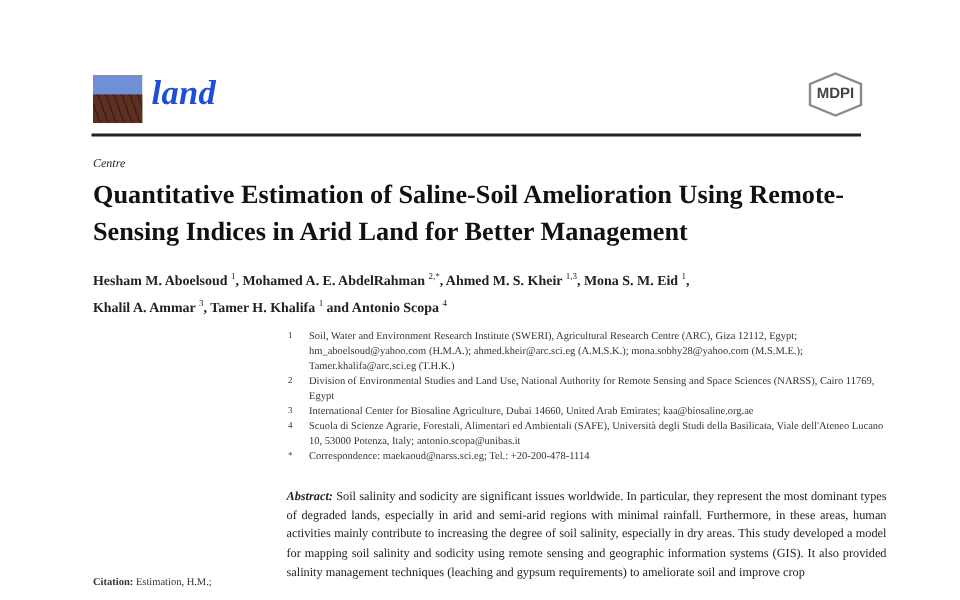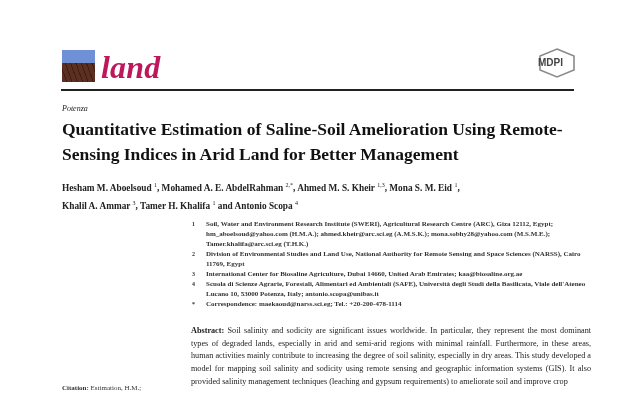--- a/index.html
+++ b/index.html
@@ -3,33 +3,33 @@
   <meta charset="utf-8">
   <style>
     html, body { margin:0; padding:0; }
     body { width:640px; height:400px; background:#ffffff; position:relative; overflow:hidden;
            font-family:"Liberation Serif","DejaVu Serif",serif; color:#1a1a1a; }
     .abs { position:absolute; }
     .logo-img { left:62px; top:50px; width:33px; height:32px; overflow:hidden; }
     .logo-sky { width:100%; height:40%; background:#6f8fd6; }
     .logo-soil { width:100%; height:60%; background:#5b2f22;
       background-image: repeating-linear-gradient(70deg, #5b2f22 0 4px, #3f1e14 4px 5px); }
-    .journal-name { left:101px; top:49px; font-size:32px; font-style:italic; font-weight:bold; color:#be185d; letter-spacing:0.2px; }
+    .journal-name { left:101px; top:49px; font-size:23px; font-style:italic; font-weight:bold; color:#1d4ed8; letter-spacing:0.2px; }
     .mdpi { left:538px; top:48px; width:38px; height:30px; }
-    .mdpi-text { position:absolute; left:0; right:0; top:9px; font-family:"Liberation Sans","DejaVu Sans",sans-serif; font-weight:bold; font-size:10px; color:#444; }
+    .mdpi-text { position:absolute; left:0; right:0; top:9px; text-align:center; font-family:"Liberation Sans","DejaVu Sans",sans-serif; font-weight:bold; font-size:10px; color:#444; }
     .header-rule { left:61px; top:89px; width:513px; height:2px; background:#222; }
     .article-type { left:62px; top:104px; font-size:8px; font-style:italic; color:#222; }
     .title { left:62px; top:117px; width:520px; font-size:17.5px; font-weight:bold; line-height:25px; color:#111; }
     .authors { left:62px; top:178px; width:520px; font-size:9.3px; font-weight:bold; line-height:15px; color:#222; }
     .authors sup { font-size:6px; font-weight:normal; }
     .affils { left:192px; top:219px; width:400px; font-size:7px; line-height:10px; color:#333; }
-    .aff { position:relative; padding-left:14px;font-weight:bold; }
+    .aff { position:relative; padding-left:14px; }
     .aff .mk { position:absolute; left:0; top:0; font-size:6px; }
     .abstract { left:191px; top:325px; width:400px; font-size:8.2px; line-height:12.7px; color:#222; text-align:justify; }
-    .abstract b { font-weight:bold; }
+    .abstract b { font-weight:bold;font-style:italic; }
     .citation { left:62px; top:384px; font-size:7px; color:#333; }
     .citation b { font-weight:bold; }
   </style>
 </head>
 <body>
 
 <div class="abs logo-img">
   <div class="logo-sky"></div>
   <div class="logo-soil"></div>
 </div>
@@ -37,21 +37,21 @@
 
 <div class="abs mdpi">
   <svg width="38" height="30" viewBox="0 0 38 30">
     <polygon points="19,1 36,8 36,22 19,29 2,22 2,8" fill="none" stroke="#8a8a8a" stroke-width="1.6"></polygon>
   </svg>
   <div class="mdpi-text">MDPI</div>
 </div>
 
 <div class="abs header-rule"></div>
 
-<div class="abs article-type">Potenza</div>
+<div class="abs article-type">Centre</div>
 
 <div class="abs title">Quantitative Estimation of Saline-Soil Amelioration Using Remote-Sensing Indices in Arid Land for Better Management</div>
 
 <div class="abs authors">
   <span><span>Hesham M. Aboelsoud</span> <sup>1</sup></span>,
   <span><span>Mohamed A. E. AbdelRahman</span> <sup>2,*</sup></span>,
   <span><span>Ahmed M. S. Kheir</span> <sup>1,3</sup></span>,
   <span><span>Mona S. M. Eid</span> <sup>1</sup></span>,<br>
   <span><span>Khalil A. Ammar</span> <sup>3</sup></span>,
   <span><span>Tamer H. Khalifa</span> <sup>1</sup></span>

